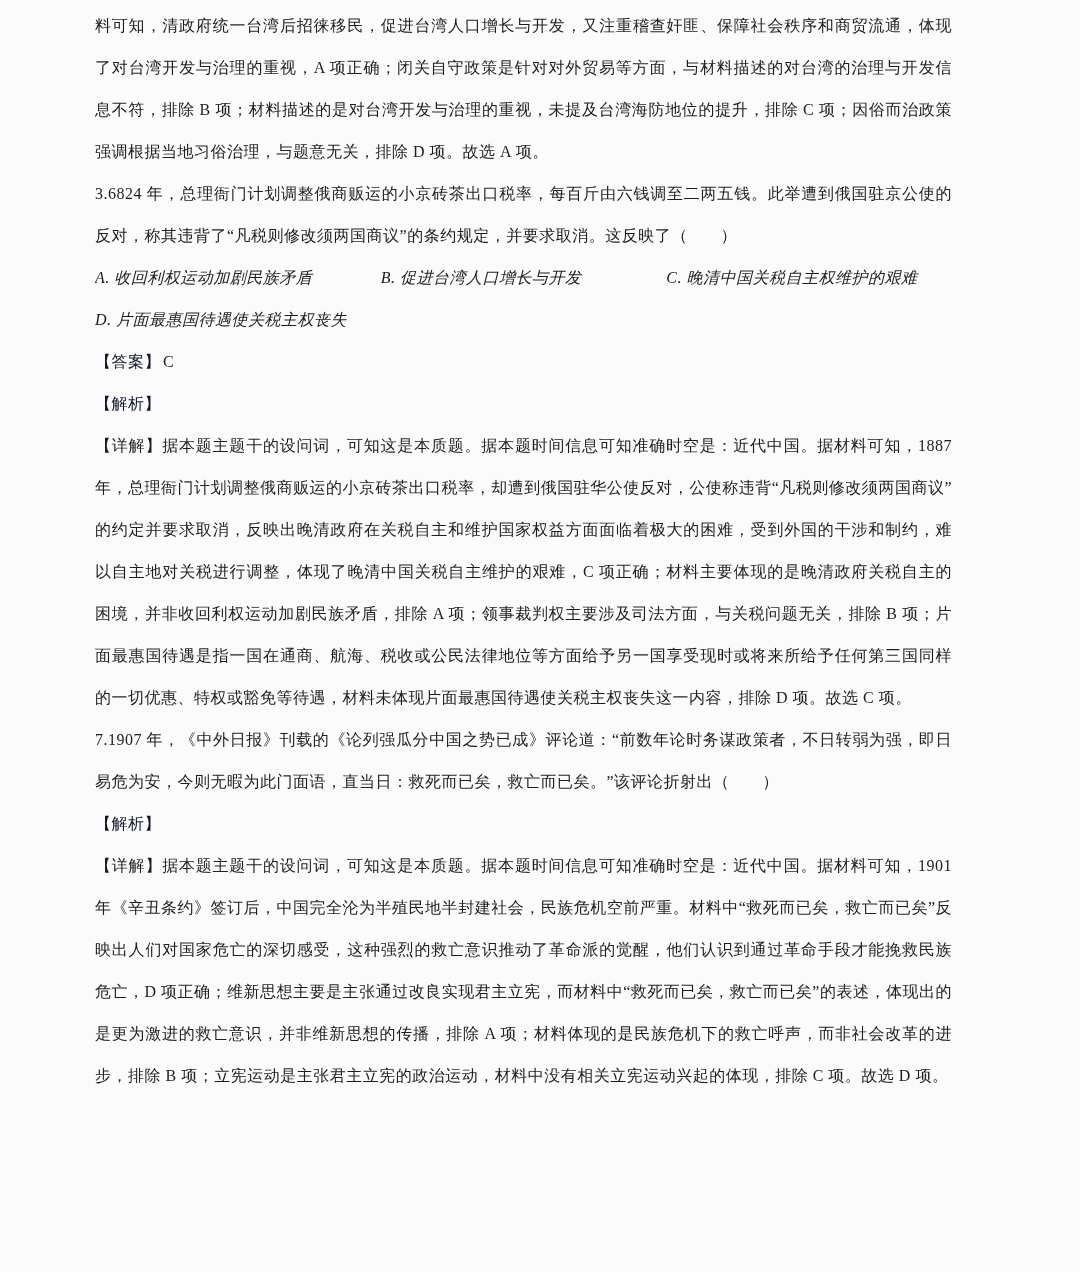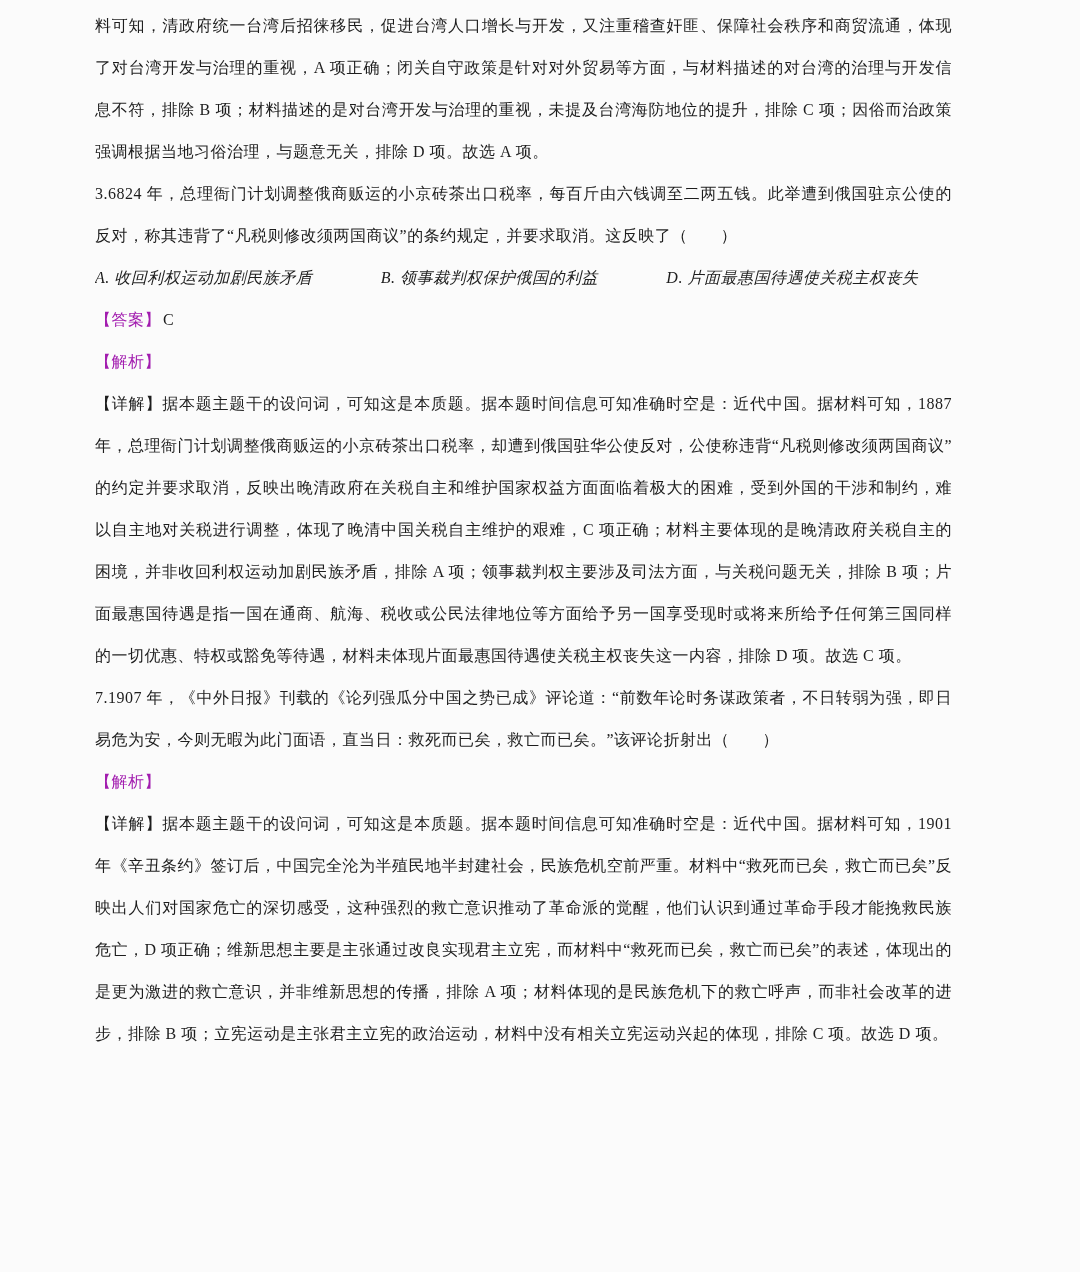--- a/index.html
+++ b/index.html
@@ -40,40 +40,41 @@
   .options-4col {
     display: grid;
     grid-template-columns: 227px 224px 222px 1fr;
   }
   .option {
     display: block;
     white-space: nowrap;
     overflow: hidden;
   }
   .blue-label {
-    color: #a21caf;
+    color: #0f172a;
   }
   .answer-letter {
     color: #1d1d1d;
     padding-left: 2px;
   }
 </style>
 </head>
 <body>
 
 <div class="page">
 
   <p class="para">料可知，清政府统一台湾后招徕移民，促进台湾人口增长与开发，又注重稽查奸匪、保障社会秩序和商贸流通，体现了对台湾开发与治理的重视，A 项正确；闭关自守政策是针对对外贸易等方面，与材料描述的对台湾的治理与开发信息不符，排除 B 项；材料描述的是对台湾开发与治理的重视，未提及台湾海防地位的提升，排除 C 项；因俗而治政策强调根据当地习俗治理，与题意无关，排除 D 项。故选 A 项。</p>
 
   <section>
     <p class="para">3.6824 年，总理衙门计划调整俄商贩运的小京砖茶出口税率，每百斤由六钱调至二两五钱。此举遭到俄国驻京公使的反对，称其违背了“凡税则修改须两国商议”的条约规定，并要求取消。这反映了（　　）</p>
 
     <div class="options-2col">
       <span class="option">A. 收回利权运动加剧民族矛盾</span>
-      <span class="option">B. 领事裁判权保护俄国的利益</span>
+      <span class="option">B. 促进台湾人口增长与开发</span>
+      <span class="option">C. 晚清中国关税自主权维护的艰难</span>
       <span class="option">D. 片面最惠国待遇使关税主权丧失</span>
     </div>
 
     <p class="line"><span class="blue-label">【答案】</span><span class="answer-letter">C</span></p>
 
     <p class="line"><span class="blue-label">【解析】</span></p>
 
     <p class="para"><span>【详解】</span><span>据本题主题干的设问词，可知这是本质题。据本题时间信息可知准确时空是：近代中国。据材料可知，1887 年，总理衙门计划调整俄商贩运的小京砖茶出口税率，却遭到俄国驻华公使反对，公使称违背“凡税则修改须两国商议”的约定并要求取消，反映出晚清政府在关税自主和维护国家权益方面面临着极大的困难，受到外国的干涉和制约，难以自主地对关税进行调整，体现了晚清中国关税自主维护的艰难，C 项正确；材料主要体现的是晚清政府关税自主的困境，并非收回利权运动加剧民族矛盾，排除 A 项；领事裁判权主要涉及司法方面，与关税问题无关，排除 B 项；片面最惠国待遇是指一国在通商、航海、税收或公民法律地位等方面给予另一国享受现时或将来所给予任何第三国同样的一切优惠、特权或豁免等待遇，材料未体现片面最惠国待遇使关税主权丧失这一内容，排除 D 项。故选 C 项。</span></p>
   </section>
 

